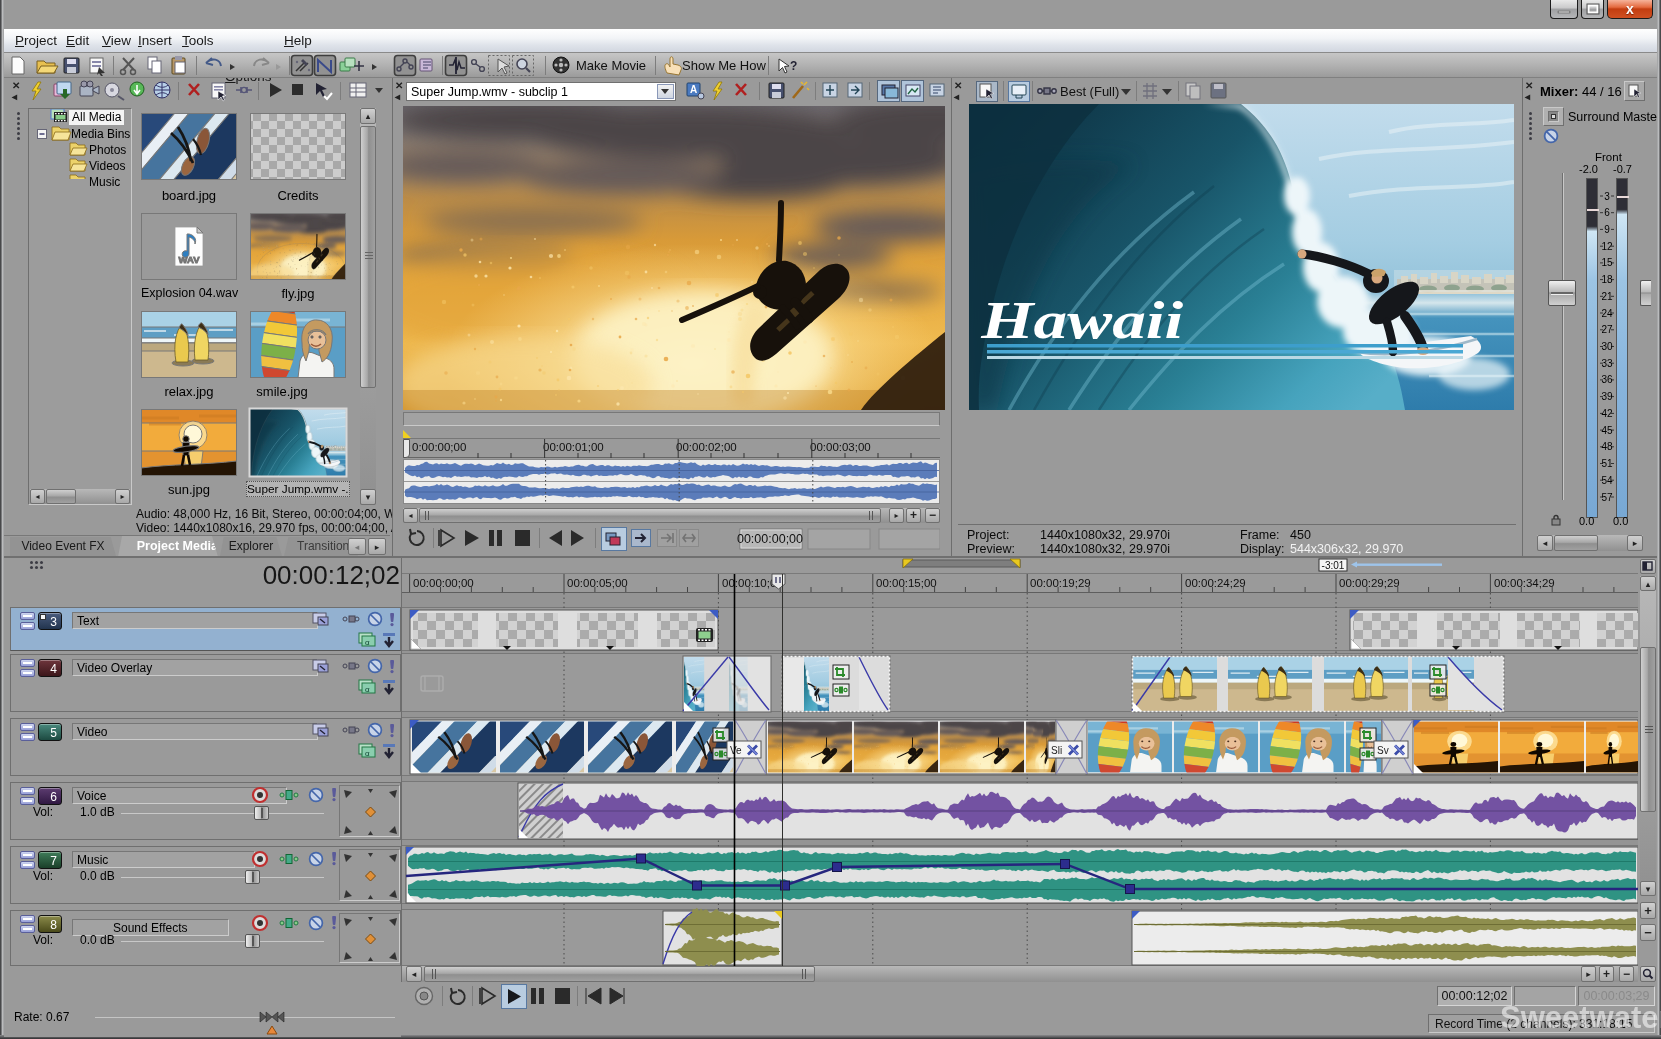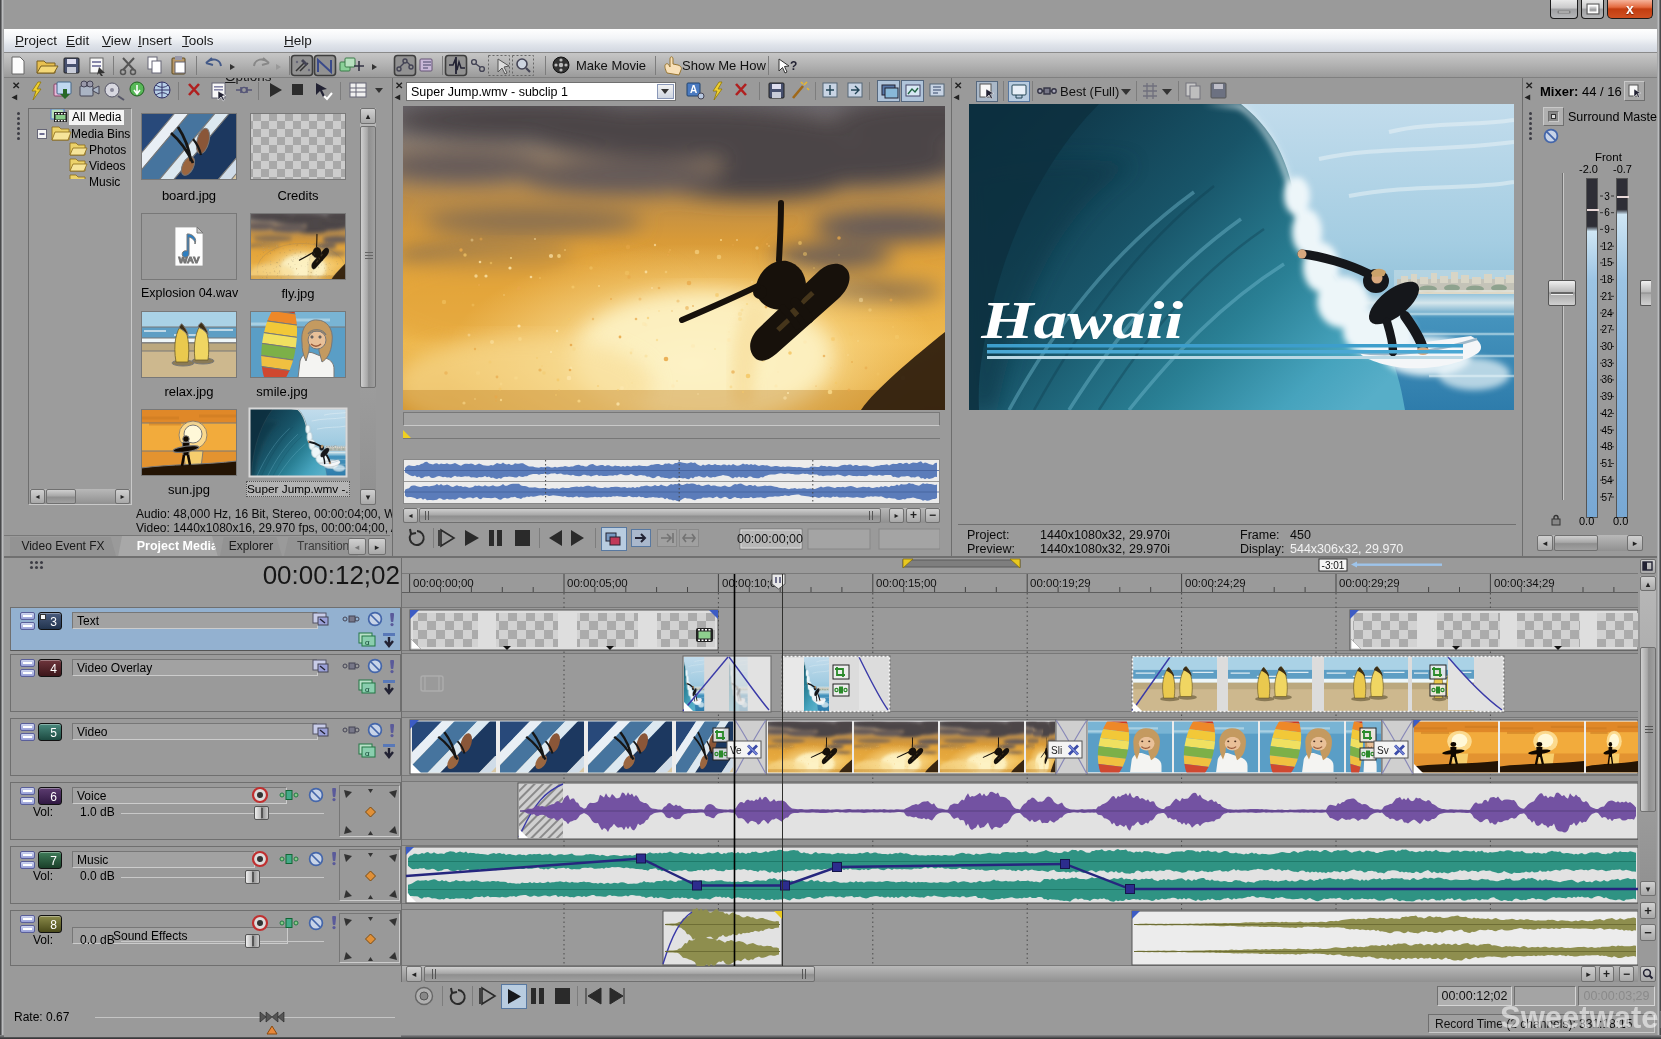--- a/index.html
+++ b/index.html
@@ -399,20 +399,32 @@
 
 <svg class="abs" style="left:10px;top:28px;" width="542" height="304" viewBox="0 0 542 304">
         <use href="#sunset"></use>
       </svg>
 
 <div class="abs" style="left:10px;top:334px;width:537px;height:14px;background:#a2a2a2;border:1px solid #787878;border-bottom-color:#c9c9c9;"></div>
 
 <div class="abs" style="left:10px;top:352px;width:0;height:0;border-left:9px solid #f0d020;border-top:9px solid transparent;"></div>
 <div class="abs" style="left:10px;top:360px;width:537px;height:1px;background:#777;"></div>
 
+<div class="abs" style="left:10px;top:361px;width:537px;height:19px;background:#9a9a9a;border-bottom:1px solid #666;font-size:11.5px;color:#111;">
+  <div class="abs" style="left:0px;top:0px;width:7px;height:19px;background:#e8e8e8;border:1px solid #555;border-radius:0 0 4px 0;"></div>
+  <div class="abs" style="left:9px;top:2px;">0:00:00;00</div>
+  <div class="abs" style="left:140px;top:2px;">00:00:01;00</div>
+  <div class="abs" style="left:273px;top:2px;">00:00:02;00</div>
+  <div class="abs" style="left:407px;top:2px;">00:00:03;00</div>
+  <svg class="abs" style="left:0;top:0;" width="537" height="19" viewBox="0 0 537 19">
+    <g stroke="#333">
+            <path d="M75,14 V19 M108,14 V19 M141.6,0 V19 M175,14 V19 M208,14 V19 M241,14 V19 M275.2,0 V19 M308,14 V19 M341,14 V19 M375,14 V19 M408.8,0 V19 M442,14 V19 M475,14 V19 M508,14 V19"></path>
+          </g>
+  </svg>
+</div>
 
 <div class="abs" style="left:10px;top:381px;width:537px;height:45px;background:#ececec;border:1px solid #888;">
   <svg class="abs" style="left:0;top:0;" width="535" height="43" viewBox="0 0 535 43">
     <polygon points="1,8.1 3,6.1 5,5.2 7,5.8 9,6.0 11,6.0 13,5.1 15,5.3 17,4.1 19,3.5 21,2.1 23,1.7 25,3.5 27,3.9 29,4.5 31,3.5 33,3.3 35,4.6 37,3.6 39,4.1 41,4.1 43,3.3 45,4.3 47,4.2 49,3.7 51,2.9 53,3.9 55,5.0 57,5.8 59,4.6 61,3.8 63,3.8 65,4.0 67,3.6 69,4.1 71,5.3 73,4.5 75,3.6 77,4.2 79,5.3 81,5.5 83,5.8 85,5.7 87,5.0 89,5.4 91,4.3 93,3.0 95,3.8 97,4.0 99,2.5 101,3.9 103,4.4 105,3.8 107,5.1 109,4.8 111,3.3 113,3.8 115,3.7 117,3.3 119,3.3 121,4.4 123,5.6 125,6.4 127,6.6 129,6.6 131,7.2 133,7.4 135,7.7 137,7.0 139,7.2 141,7.2 143,6.6 145,6.8 147,7.5 149,7.4 151,6.7 153,7.5 155,7.1 157,6.8 159,6.7 161,6.0 163,6.6 165,6.9 167,6.5 169,6.5 171,5.6 173,5.0 175,4.7 177,5.7 179,5.8 181,6.5 183,6.4 185,5.0 187,4.3 189,4.0 191,5.2 193,5.9 195,5.5 197,4.9 199,5.1 201,6.2 203,5.3 205,5.2 207,6.2 209,6.5 211,5.6 213,6.1 215,5.9 217,6.7 219,5.9 221,6.7 223,5.8 225,6.3 227,6.8 229,5.7 231,5.8 233,5.9 235,5.2 237,5.8 239,6.0 241,6.0 243,6.2 245,5.7 247,4.8 249,4.7 251,4.3 253,4.0 255,3.9 257,5.0 259,5.0 261,3.5 263,3.8 265,3.3 267,4.3 269,4.4 271,3.0 273,2.9 275,1.8 277,2.2 279,2.7 281,3.1 283,3.4 285,3.0 287,2.2 289,2.9 291,2.6 293,4.3 295,5.3 297,5.9 299,4.6 301,5.4 303,4.7 305,3.9 307,4.9 309,5.1 311,3.9 313,5.1 315,4.9 317,5.4 319,4.5 321,4.4 323,5.5 325,4.6 327,5.5 329,4.1 331,5.1 333,5.7 335,5.4 337,4.8 339,3.6 341,4.6 343,4.1 345,5.0 347,4.0 349,5.1 351,4.3 353,5.3 355,5.9 357,5.3 359,5.0 361,5.5 363,5.3 365,6.1 367,6.7 369,6.6 371,5.9 373,6.1 375,6.5 377,6.9 379,6.5 381,7.1 383,6.5 385,6.4 387,6.8 389,7.1 391,7.0 393,7.3 395,7.0 397,7.2 399,7.7 401,7.9 403,7.7 405,7.8 407,6.6 409,6.8 411,6.8 413,7.0 415,6.9 417,5.5 419,6.0 421,6.1 423,6.7 425,6.1 427,6.2 429,6.7 431,6.8 433,6.9 435,6.4 437,5.6 439,4.9 441,4.7 443,5.2 445,4.4 447,4.5 449,5.9 451,5.1 453,5.0 455,6.0 457,6.0 459,5.4 461,5.5 463,5.4 465,6.2 467,6.7 469,7.0 471,6.3 473,5.7 475,5.7 477,5.0 479,5.1 481,4.8 483,4.3 485,5.5 487,4.5 489,3.8 491,4.0 493,4.0 495,3.1 497,2.9 499,4.1 501,2.9 503,2.8 505,4.2 507,3.2 509,2.6 511,2.8 513,3.1 515,2.0 517,1.2 519,3.5 521,2.4 523,2.9 525,3.9 527,4.4 529,4.9 531,3.1 533,2.7 533,17.0 531,16.7 529,18.1 527,18.6 525,19.1 523,17.9 521,19.3 519,18.0 517,18.4 515,16.4 513,16.6 511,17.4 509,17.2 507,17.6 505,16.2 503,15.9 501,16.6 499,16.4 497,16.5 495,17.7 493,17.4 491,16.7 489,17.1 487,15.1 485,15.1 483,15.0 481,14.9 479,15.7 477,15.6 475,14.7 473,15.8 471,15.6 469,15.5 467,14.7 465,14.7 463,16.0 461,16.3 459,16.1 457,16.0 455,15.7 453,16.2 451,15.9 449,16.1 447,15.5 445,15.0 443,15.8 441,16.6 439,15.9 437,15.3 435,14.7 433,14.6 431,15.4 429,15.3 427,15.7 425,15.6 423,15.4 421,15.7 419,16.3 417,15.6 415,15.7 413,14.6 411,14.5 409,14.3 407,14.8 405,14.5 403,13.7 401,14.1 399,13.5 397,13.9 395,14.4 393,14.5 391,14.5 389,13.9 387,14.1 385,13.6 383,13.4 381,13.9 379,13.8 377,13.2 375,13.5 373,14.0 371,14.4 369,14.5 367,14.5 365,14.8 363,15.4 361,16.0 359,17.5 357,16.9 355,18.2 353,18.2 351,18.0 349,17.8 347,16.6 345,16.5 343,18.1 341,18.0 339,16.9 337,17.8 335,16.5 333,17.7 331,17.1 329,18.4 327,17.6 325,16.2 323,15.7 321,15.6 319,15.0 317,15.8 315,16.1 313,16.6 311,17.3 309,16.9 307,17.7 305,17.2 303,16.1 301,17.4 299,17.5 297,16.7 295,16.1 293,16.7 291,16.8 289,18.5 287,17.6 285,19.2 283,19.0 281,18.1 279,18.4 277,18.0 275,18.1 273,18.6 271,17.7 269,17.6 267,18.5 265,18.7 263,17.9 261,17.9 259,17.6 257,17.6 255,16.0 253,16.2 251,17.7 249,18.2 247,17.5 245,16.5 243,16.8 241,15.6 239,15.5 237,15.0 235,15.2 233,16.1 231,15.7 229,14.8 227,14.1 225,15.0 223,15.2 221,15.2 219,14.8 217,14.0 215,14.6 213,15.6 211,15.1 209,15.7 207,15.6 205,15.4 203,16.0 201,15.9 199,16.0 197,15.6 195,15.9 193,14.8 191,15.2 189,15.8 187,16.5 185,15.5 183,15.6 181,14.8 179,14.8 177,15.9 175,16.2 173,16.1 171,15.8 169,14.8 167,15.5 165,15.1 163,14.5 161,14.8 159,14.6 157,13.4 155,13.8 153,14.3 151,13.3 149,13.5 147,13.6 145,14.2 143,14.5 141,13.5 139,13.9 137,14.1 135,14.8 133,14.0 131,13.9 129,14.0 127,14.5 125,15.0 123,16.3 121,16.3 119,17.1 117,16.8 115,15.9 113,17.4 111,17.5 109,17.0 107,16.7 105,16.6 103,17.0 101,16.7 99,17.3 97,18.8 95,18.0 93,19.0 91,18.5 89,17.5 87,17.9 85,16.6 83,17.3 81,16.1 79,17.0 77,17.3 75,16.9 73,18.1 71,17.4 69,17.3 67,17.4 65,16.3 63,16.5 61,16.2 59,16.8 57,16.9 55,16.6 53,16.8 51,15.8 49,16.8 47,18.0 45,17.3 43,17.4 41,16.7 39,17.2 37,16.6 35,16.1 33,16.4 31,17.5 29,18.0 27,17.8 25,16.1 23,16.5 21,16.4 19,17.7 17,18.3 15,16.6 13,17.3 11,15.6 9,16.2 7,15.7 5,14.7 3,13.5 1,12.6" fill="#5b7cba" fill-opacity="1"></polygon>
           <polygon points="1,29.8 3,28.8 5,28.3 7,25.9 9,25.4 11,25.5 13,26.2 15,26.7 17,27.1 19,26.2 21,25.9 23,26.0 25,26.6 27,26.0 29,25.8 31,25.3 33,24.0 35,25.5 37,24.1 39,25.4 41,25.2 43,24.4 45,25.3 47,26.4 49,27.0 51,26.0 53,25.2 55,26.3 57,26.1 59,27.1 61,26.6 63,27.0 65,27.7 67,27.4 69,27.0 71,25.6 73,26.0 75,25.5 77,26.3 79,26.4 81,25.3 83,26.2 85,26.4 87,25.9 89,25.3 91,26.2 93,26.6 95,26.2 97,25.5 99,24.0 101,25.8 103,25.7 105,24.8 107,23.9 109,23.8 111,23.8 113,23.7 115,23.7 117,25.6 119,26.1 121,26.1 123,26.5 125,27.5 127,27.5 129,27.6 131,27.3 133,27.7 135,28.3 137,28.3 139,28.0 141,28.0 143,28.4 145,29.0 147,28.4 149,28.2 151,28.7 153,28.2 155,28.9 157,28.0 159,27.4 161,28.1 163,27.9 165,28.0 167,27.2 169,27.1 171,26.7 173,26.4 175,27.0 177,26.4 179,27.1 181,26.3 183,25.8 185,25.7 187,26.5 189,26.7 191,26.2 193,27.4 195,27.7 197,28.1 199,28.1 201,27.2 203,27.7 205,27.7 207,26.9 209,26.9 211,26.8 213,26.8 215,26.9 217,27.6 219,27.3 221,26.9 223,28.0 225,27.6 227,27.7 229,27.0 231,27.9 233,27.0 235,27.4 237,26.3 239,26.2 241,25.7 243,25.5 245,26.2 247,26.4 249,26.0 251,25.1 253,26.1 255,25.9 257,24.6 259,25.5 261,26.0 263,26.4 265,25.3 267,24.1 269,24.8 271,24.0 273,24.2 275,23.0 277,24.8 279,25.0 281,24.2 283,23.6 285,24.0 287,23.5 289,23.5 291,24.0 293,24.9 295,24.5 297,25.7 299,25.9 301,25.3 303,24.7 305,24.5 307,26.0 309,25.6 311,25.6 313,26.2 315,26.5 317,26.7 319,26.1 321,25.6 323,26.5 325,27.0 327,26.6 329,25.0 331,24.1 333,24.5 335,23.8 337,23.5 339,24.5 341,25.6 343,25.9 345,24.9 347,24.9 349,26.1 351,24.9 353,26.5 355,26.5 357,26.2 359,25.9 361,25.6 363,26.0 365,25.8 367,25.8 369,26.3 371,26.7 373,27.1 375,27.7 377,28.0 379,28.3 381,28.1 383,28.8 385,29.2 387,28.6 389,28.5 391,28.1 393,28.9 395,28.5 397,28.8 399,28.3 401,28.3 403,29.0 405,28.8 407,28.5 409,29.0 411,29.0 413,28.3 415,27.5 417,26.6 419,27.5 421,26.9 423,26.5 425,26.5 427,27.1 429,27.5 431,28.0 433,26.9 435,27.0 437,27.3 439,26.8 441,27.4 443,26.7 445,26.2 447,25.9 449,26.5 451,27.2 453,28.0 455,27.6 457,27.2 459,26.7 461,26.9 463,27.2 465,26.8 467,27.7 469,28.0 471,27.5 473,27.0 475,27.5 477,26.2 479,27.0 481,26.1 483,26.5 485,27.2 487,25.8 489,25.9 491,25.8 493,24.6 495,25.7 497,24.1 499,24.5 501,24.6 503,24.3 505,23.1 507,23.7 509,23.8 511,24.7 513,25.2 515,25.8 517,24.4 519,23.2 521,24.0 523,23.5 525,24.0 527,23.9 529,24.5 531,25.0 533,24.4 533,37.9 531,38.9 529,39.1 527,39.8 525,40.5 523,40.8 521,40.0 519,40.7 517,39.6 515,39.0 513,38.7 511,38.1 509,37.5 507,38.0 505,38.2 503,38.3 501,39.5 499,39.1 497,39.8 495,40.0 493,39.8 491,38.6 489,38.5 487,38.3 485,37.8 483,38.4 481,38.0 479,36.9 477,36.2 475,36.7 473,36.6 471,36.2 469,36.8 467,36.2 465,36.7 463,36.5 461,37.5 459,38.0 457,37.8 455,37.5 453,36.9 451,37.5 449,37.7 447,37.6 445,37.2 443,36.8 441,37.6 439,37.2 437,37.4 435,37.4 433,36.6 431,36.9 429,36.6 427,37.7 425,37.4 423,37.0 421,37.6 419,36.4 417,37.2 415,37.9 413,37.5 411,36.8 409,37.3 407,36.9 405,36.6 403,36.2 401,35.9 399,35.8 397,35.6 395,34.5 393,34.4 391,34.7 389,35.0 387,35.3 385,36.0 383,35.8 381,35.3 379,36.0 377,36.1 375,36.5 373,36.6 371,36.3 369,36.7 367,36.7 365,36.8 363,37.3 361,38.3 359,38.1 357,37.2 355,37.4 353,37.4 351,37.9 349,38.3 347,37.1 345,37.9 343,37.9 341,37.9 339,37.8 337,38.7 335,38.0 333,38.1 331,36.9 329,37.7 327,38.9 325,39.0 323,37.6 321,36.7 319,37.4 317,38.4 315,38.1 313,36.5 311,37.2 309,38.3 307,37.6 305,37.3 303,37.8 301,37.7 299,37.5 297,38.8 295,38.7 293,39.0 291,40.3 289,39.8 287,38.8 285,38.5 283,38.6 281,37.7 279,38.7 277,39.9 275,41.3 273,40.9 271,39.9 269,40.5 267,39.6 265,39.4 263,38.1 261,39.3 259,37.8 257,37.5 255,38.0 253,37.4 251,37.4 249,37.0 247,37.4 245,37.5 243,38.0 241,37.9 239,37.0 237,37.3 235,36.2 233,37.2 231,37.1 229,37.3 227,36.7 225,35.8 223,36.8 221,37.0 219,37.1 217,36.6 215,36.6 213,36.1 211,36.4 209,36.3 207,37.0 205,36.7 203,37.3 201,36.7 199,36.8 197,37.5 195,37.0 193,37.3 191,36.7 189,37.2 187,37.2 185,37.6 183,37.7 181,37.5 179,37.1 177,36.8 175,37.4 173,36.2 171,36.7 169,37.5 167,36.9 165,37.3 163,36.9 161,36.1 159,36.7 157,36.2 155,35.9 153,35.7 151,35.4 149,35.2 147,35.8 145,36.0 143,35.2 141,35.0 139,35.7 137,35.2 135,35.6 133,36.1 131,36.5 129,36.7 127,36.2 125,36.9 123,36.6 121,37.4 119,37.5 117,39.1 115,38.2 113,38.1 111,36.7 109,37.2 107,37.2 105,38.3 103,38.5 101,37.7 99,38.3 97,39.8 95,39.5 93,38.3 91,37.4 89,38.0 87,38.3 85,38.1 83,38.0 81,37.7 79,37.6 77,39.2 75,38.7 73,37.0 71,37.5 69,38.5 67,37.5 65,37.4 63,37.7 61,38.7 59,38.7 57,37.8 55,37.6 53,38.9 51,39.8 49,39.3 47,39.5 45,39.5 43,38.7 41,39.8 39,39.8 37,38.5 35,38.2 33,39.8 31,40.1 29,40.2 27,40.1 25,40.0 23,40.2 21,38.4 19,39.7 17,38.1 15,38.4 13,39.3 11,38.1 9,37.6 7,37.0 5,37.1 3,37.2 1,35.8" fill="#5b7cba" fill-opacity="1"></polygon>
           <line x1="0" y1="10.5" x2="535" y2="10.5" stroke="#44609a" stroke-width="1" opacity="0.8"></line>
           <line x1="0" y1="32" x2="535" y2="32" stroke="#44609a" stroke-width="1" opacity="0.8"></line>
     <path d="M0,21.5 H535" stroke="#999" stroke-width="1"></path>
     <g stroke="#444" stroke-dasharray="1.5,2.5">
             <path d="M141.6,0 V43 M275.2,0 V43 M408.8,0 V43"></path>
@@ -822,21 +834,21 @@
     </svg>
   </div>
 </div>
 
 <div class="abs" style="left:6px;top:352px;width:391px;height:56px;background:#9a9a9a;border:1px solid #6f6f6f;">
   <div class="trkbtns" style="top:4px;left:9px;">
           <div class="trkbtn"></div>
           <div class="trkbtn"></div>
         </div>
   <div class="trknum" style="left:27px;top:4px;background:linear-gradient(#8a8a4a,#4a4a1a);">8</div>
-  <div class="trkname" style="top:16px;width:216px;padding-left:40px;">Sound Effects</div>
+  <div class="trkname" style="top:8px;width:157px;padding-left:40px;">Sound Effects</div>
   <svg class="abs" style="left:239px;top:3px;" width="92" height="18" viewBox="0 0 92 18">
     <circle cx="10" cy="9" r="7" fill="#ddd" stroke="#c03030" stroke-width="2.2"></circle>
           <circle cx="10" cy="9" r="3" fill="#333"></circle>
     <g stroke="#274" fill="none">
             <circle cx="32" cy="9" r="2" fill="#8c8"></circle>
             <circle cx="46" cy="9" r="2" fill="#8c8"></circle>
             <rect x="36" y="4.5" width="6" height="9" fill="#4a8" stroke="#163"></rect>
           </g>
     <circle cx="66" cy="9" r="6.4" fill="#c8d4e8" stroke="#4466aa" stroke-width="1.7"></circle>
           <path d="M62,5 l8,8" stroke="#4466aa" stroke-width="1.7"></path>

